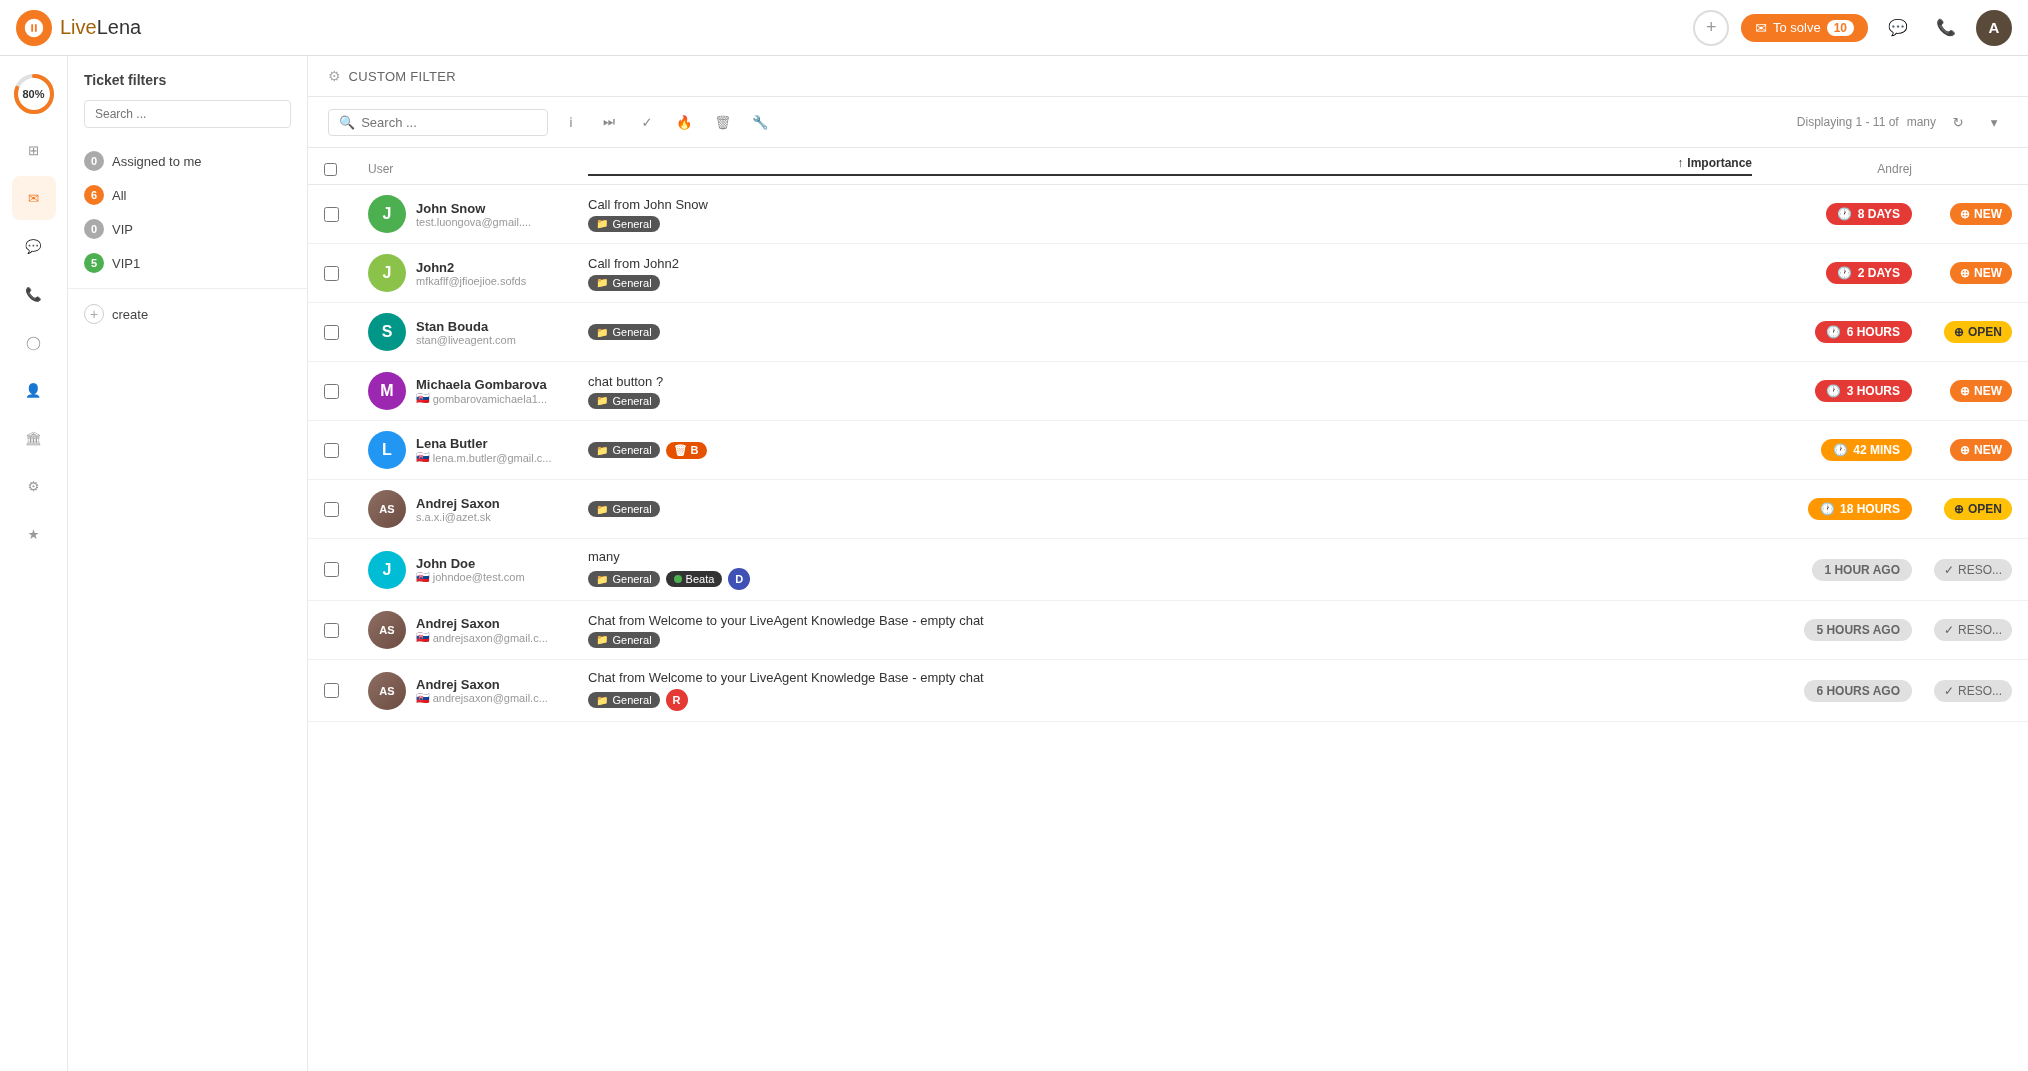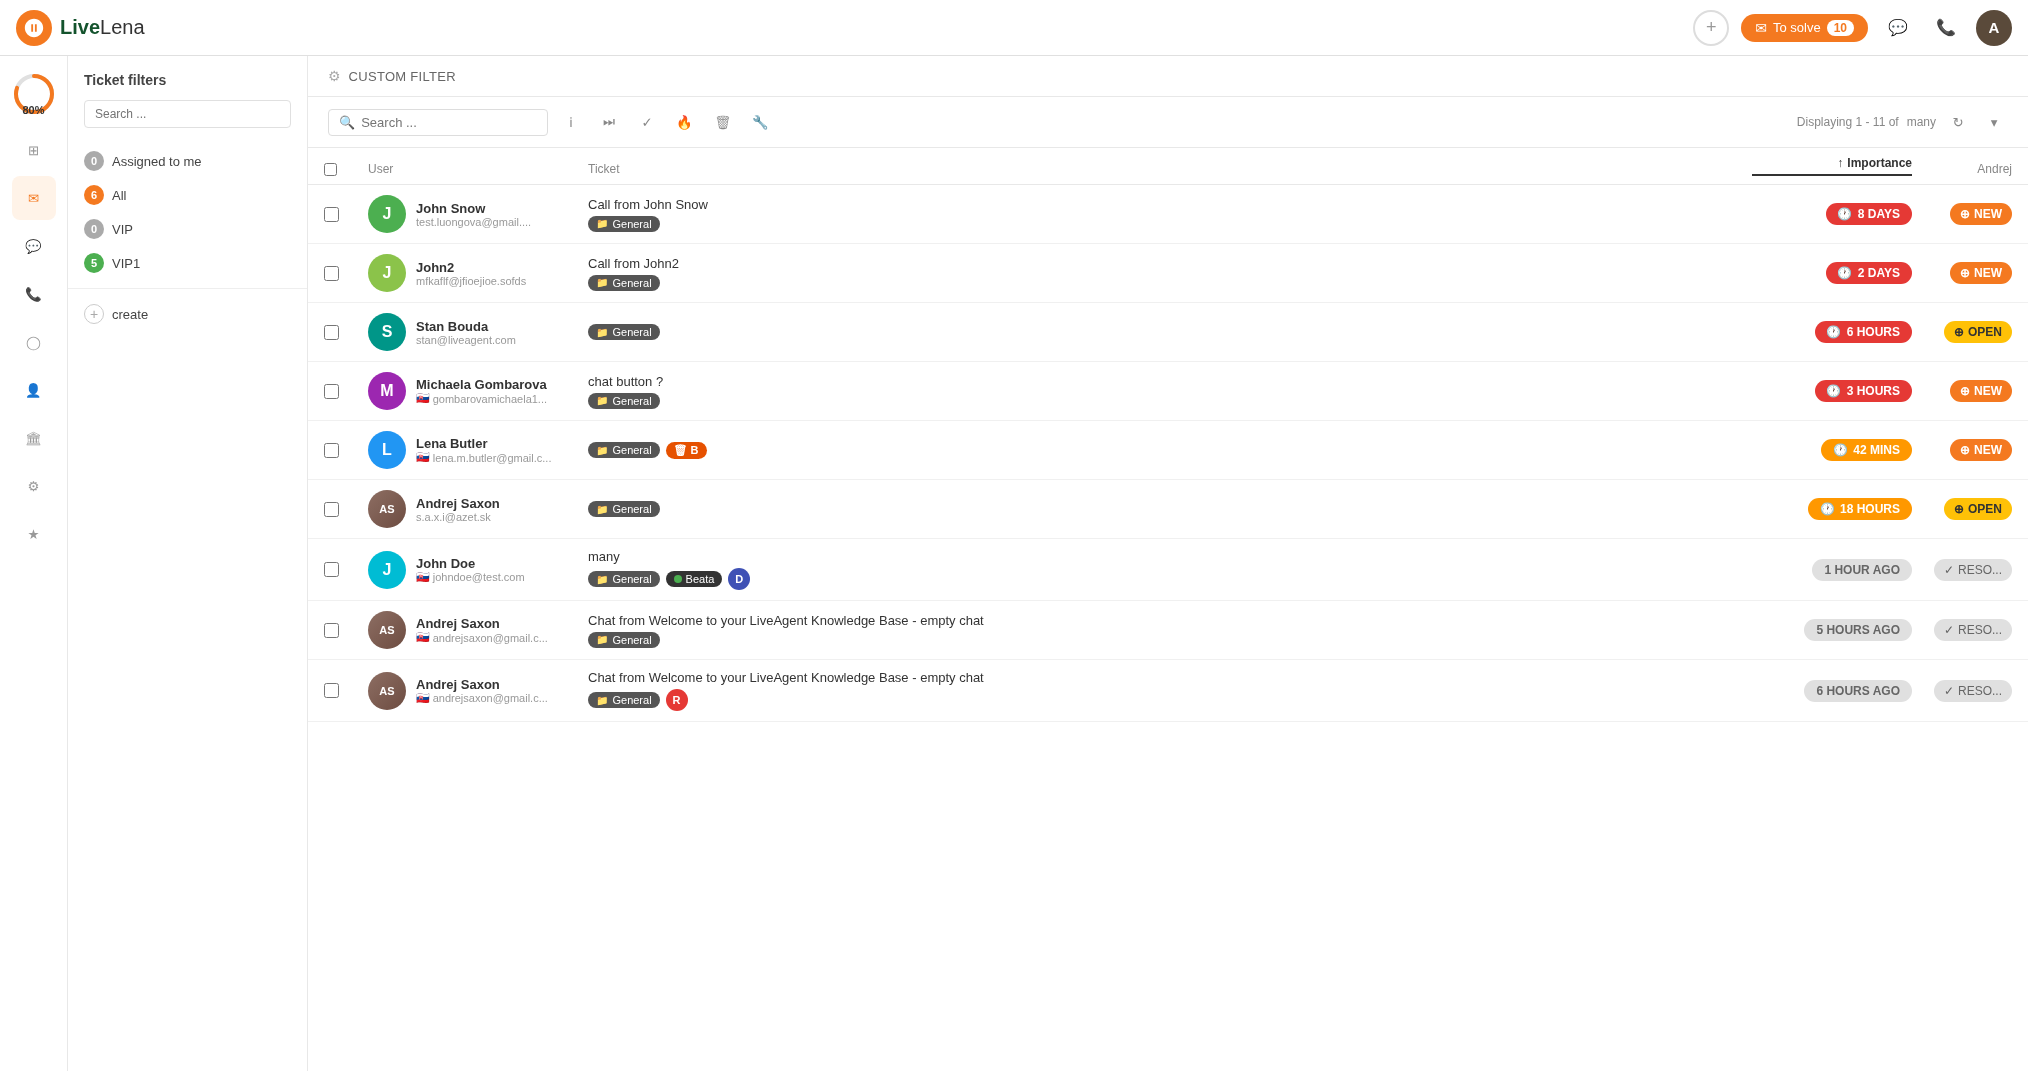--- a/index.html
+++ b/index.html
@@ -8,21 +8,21 @@
     
     .topnav {
       display: flex; align-items: center; justify-content: space-between;
       background: #fff; height: 56px; padding: 0 16px;
       border-bottom: 1px solid #e0e0e0; position: relative; z-index: 10;
     }
     .logo { display: flex; align-items: center; gap: 8px; }
     .logo-icon { width: 36px; height: 36px; background: #f47920; border-radius: 50%; display: flex; align-items: center; justify-content: center; }
     .logo-icon svg { width: 22px; height: 22px; fill: white; }
     .logo-text { font-size: 20px; font-weight: 300; color: #333; }
-    .logo-text span { color: #14532d; font-weight: 700; }
+    .logo-text span { color: #a16207; font-weight: 400; }
     .topnav-right { display: flex; align-items: center; gap: 12px; }
     .nav-icon-btn {
       width: 36px; height: 36px; border-radius: 50%; border: none;
       background: transparent; cursor: pointer; display: flex; align-items: center; justify-content: center;
       color: #666;
     }
     .to-solve-btn {
       display: flex; align-items: center; gap: 6px;
       background: #f47920; color: white; border: none; border-radius: 20px;
       padding: 6px 14px; cursor: pointer; font-size: 13px; font-weight: 500;
@@ -41,21 +41,21 @@
     .layout { display: flex; height: calc(100vh - 56px); }
 
     
     .icon-sidebar {
       width: 68px; background: #fff; border-right: 1px solid #e8e8e8;
       display: flex; flex-direction: column; align-items: center;
       padding: 16px 0; gap: 4px;
     }
     .progress-circle {
       width: 44px; height: 44px; margin-bottom: 8px;
-      display: flex; align-items: flex-end; justify-content: center;
+      display: flex; align-items: center; justify-content: center;
       position: relative;
     }
     .progress-circle svg { position: absolute; top: 0; left: 0; }
     .progress-text { font-size: 11px; font-weight: 600; color: #333; z-index: 1; }
     .sidebar-icon-btn {
       width: 44px; height: 44px; border-radius: 8px; border: none;
       background: transparent; cursor: pointer; display: flex; align-items: center;
       justify-content: center; color: #999;
     }
     .sidebar-icon-btn.active { background: #fff3e8; color: #f47920; }
@@ -331,23 +331,20 @@
 
     <div class="table-container">
 
       <div class="table-header">
         <div class="th">
           <input type="checkbox" style="cursor: pointer;">
         </div>
         <div class="th">
           <span>User</span>
         </div>
-        <div class="th">
-          <span>Ticket</span>
-        </div>
         <div class="th importance" style="justify-content:flex-end; cursor:pointer;">
           <span>↑</span>
           <span>Importance</span>
         </div>
         <div class="th" style="justify-content:flex-end;">
           <span>Andrej</span>
         </div>
       </div>
 
       <div class="table-row">

